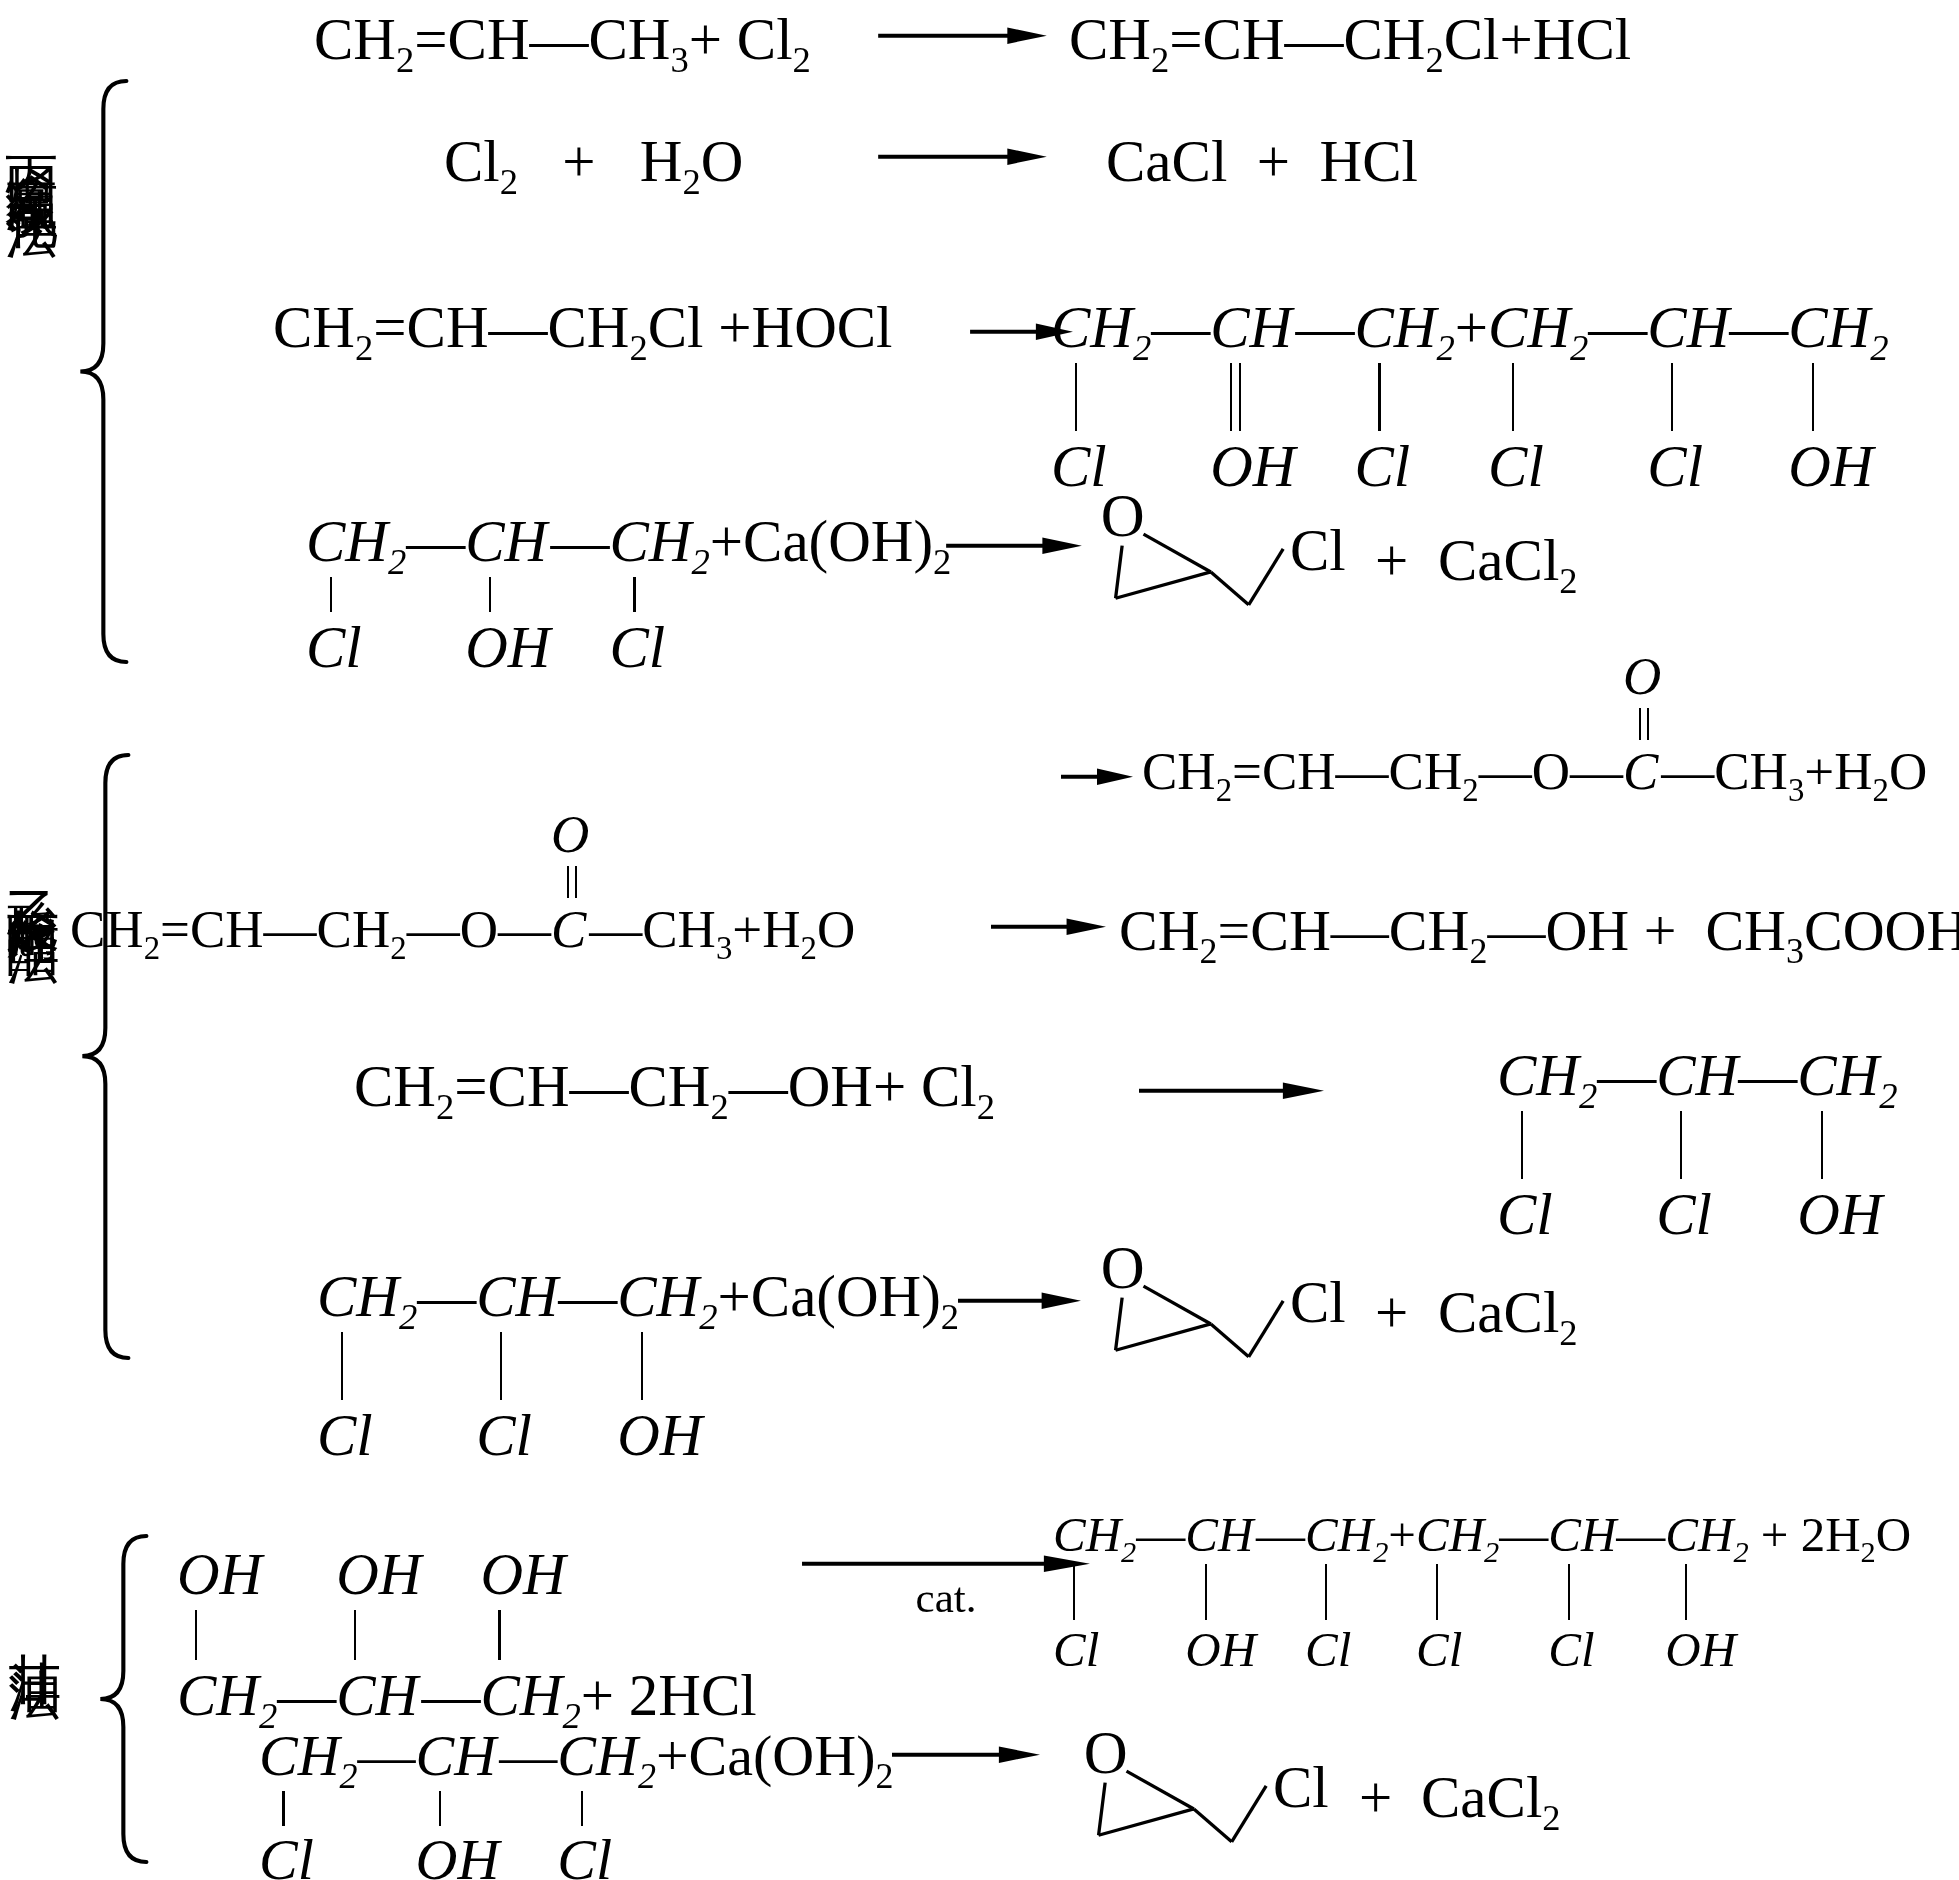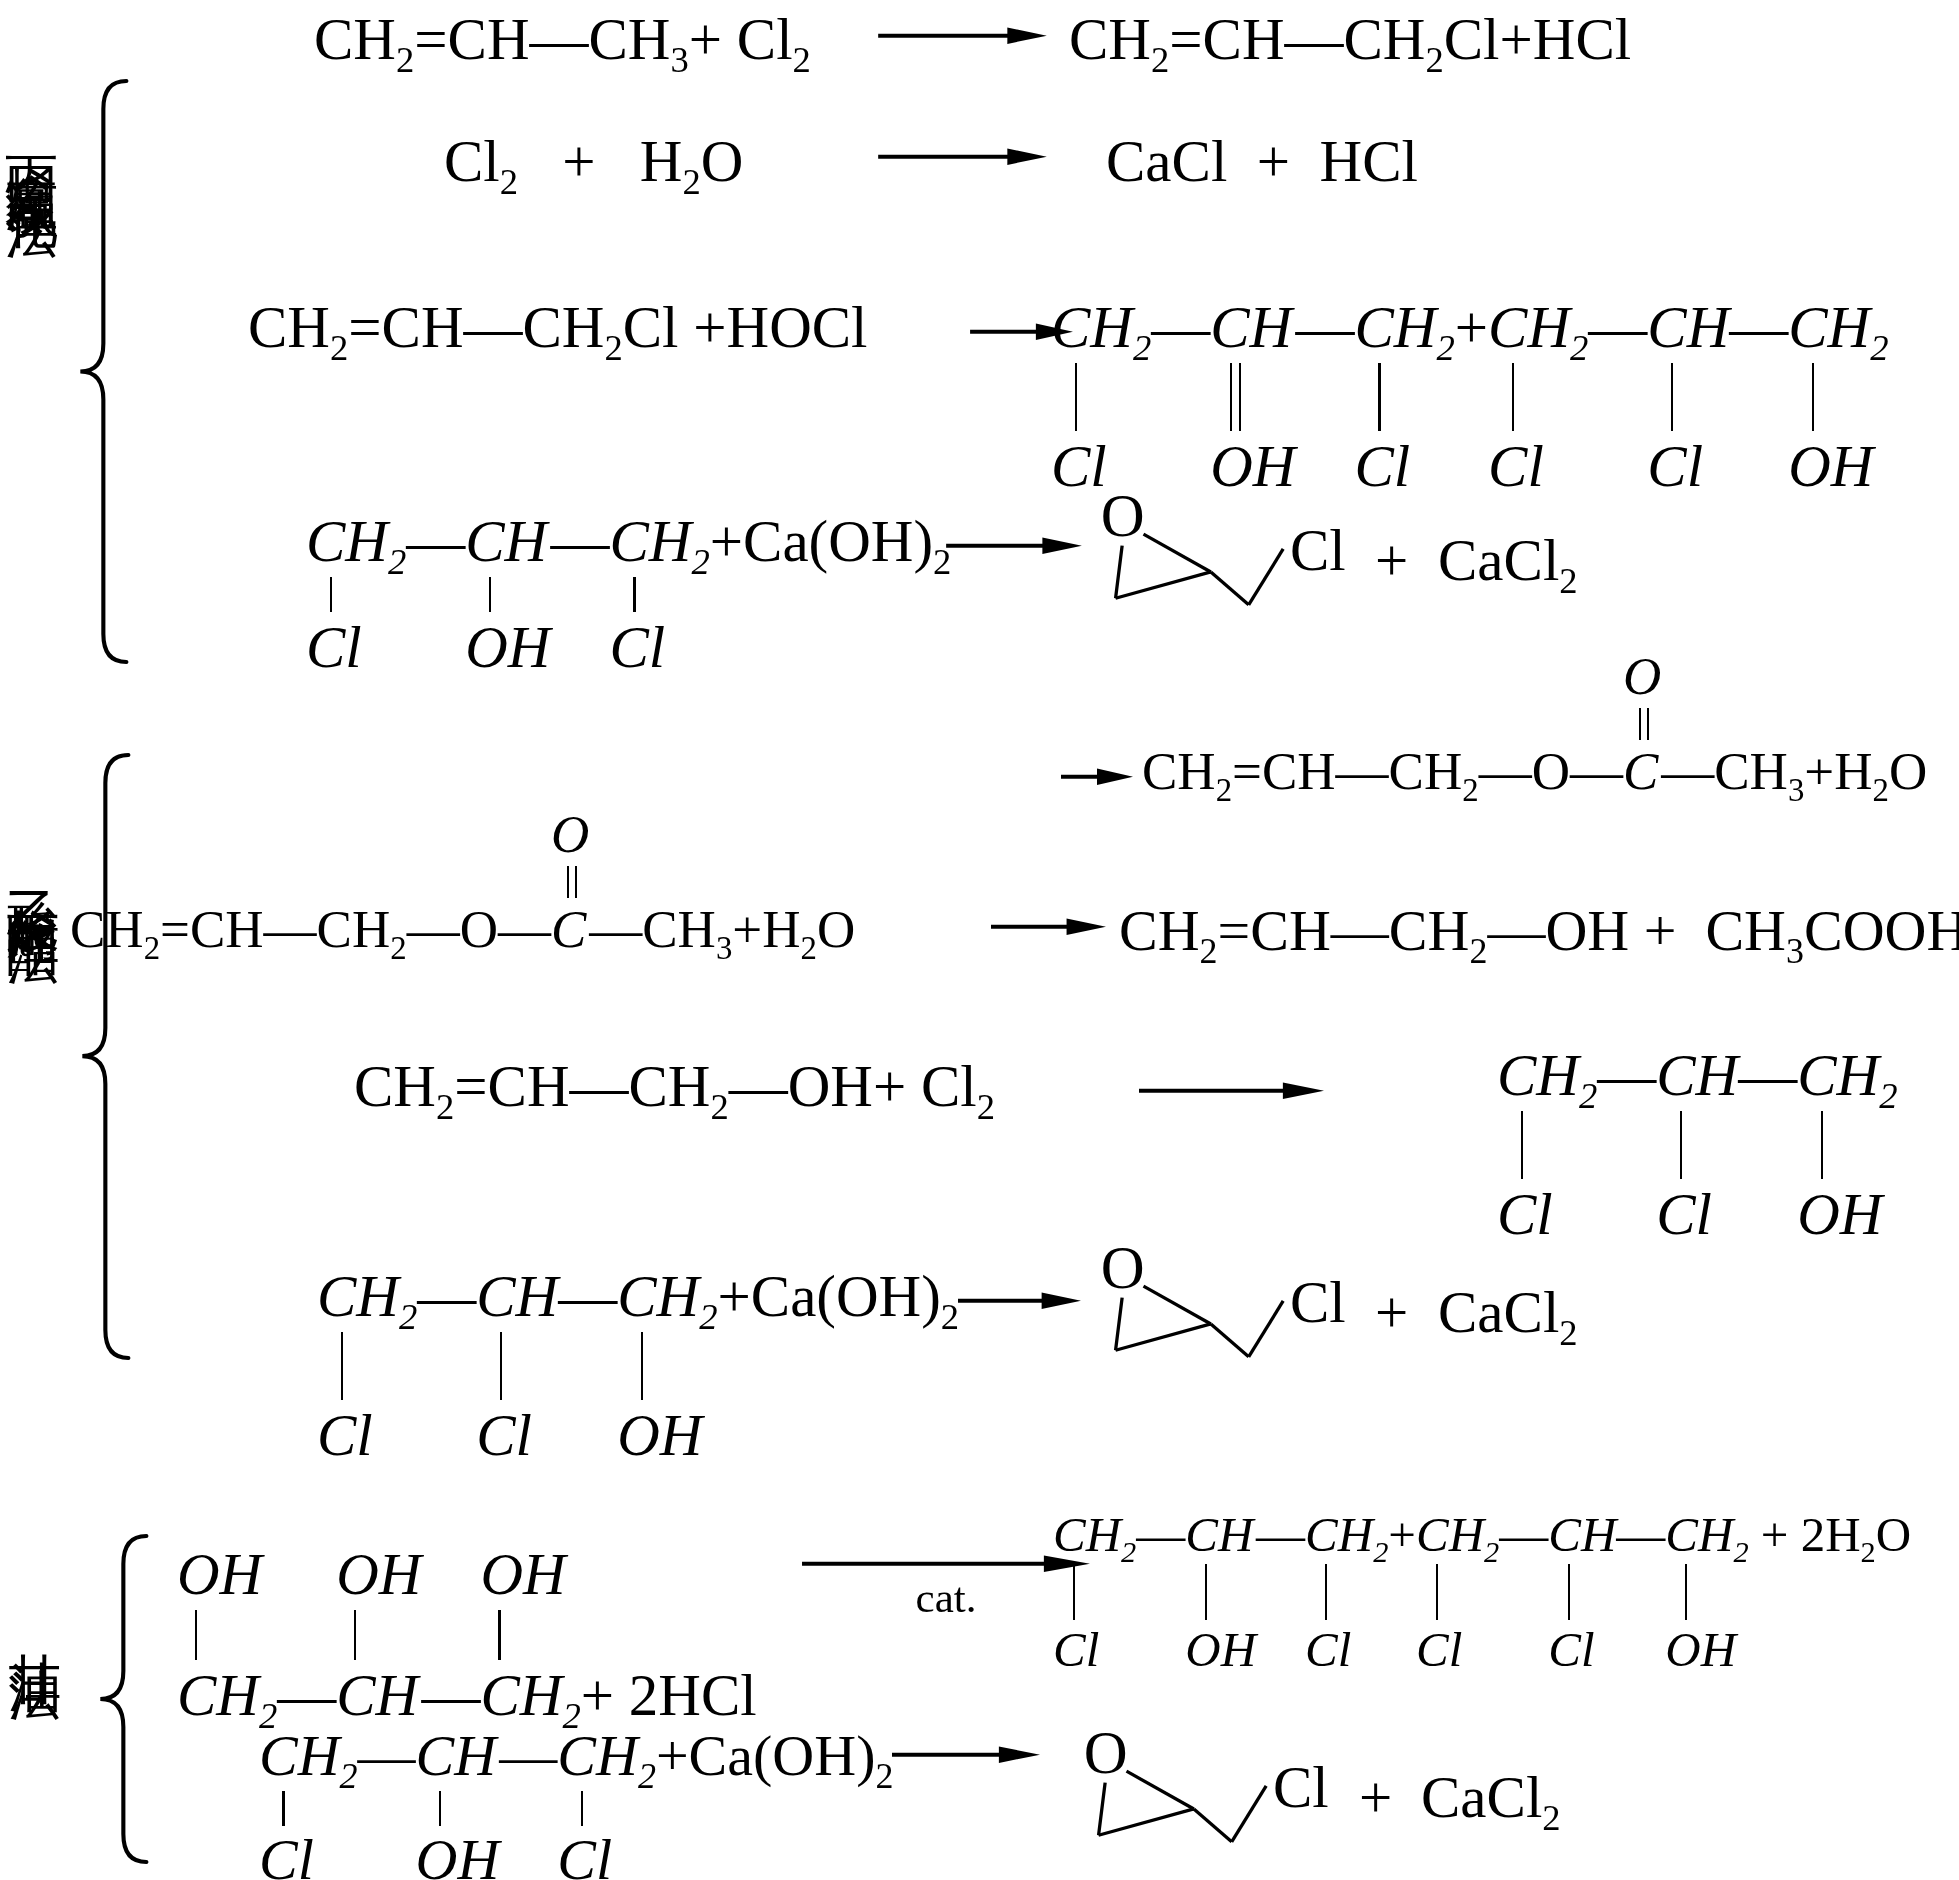--- a/index.html
+++ b/index.html
@@ -57,21 +57,21 @@
   </svg>
   <div class="f" style="left:1069px;top:10px;">CH<sub>2</sub>=CH—CH<sub>2</sub>Cl+HCl</div>
 
   <div class="f" style="left:444px;top:132px;">Cl<sub>2</sub>   +   H<sub>2</sub>O</div>
   <svg class="arrow" style="left:878px;top:146px;" width="169" height="21.4" viewBox="0 0 205 26">
     <line x1="0" y1="13" x2="165" y2="13" stroke="#000" stroke-width="5"></line>
       <polygon points="157,3 205,13 157,23" fill="#000"></polygon>
   </svg>
   <div class="f" style="left:1106px;top:132px;">CaCl  +  HCl</div>
 
-  <div class="f" style="left:248px;top:298px;">CH<sub>2</sub>=CH—CH<sub>2</sub>Cl +HOCl</div>
+  <div class="f" style="left:273px;top:298px;">CH<sub>2</sub>=CH—CH<sub>2</sub>Cl +HOCl</div>
   <svg class="arrow" style="left:970px;top:321px;" width="103" height="21.4" viewBox="0 0 125 26">
     <line x1="0" y1="13" x2="88" y2="13" stroke="#000" stroke-width="5"></line>
       <polygon points="80,3 125,13 80,23" fill="#000"></polygon>
   </svg>
   <div class="f struct" style="left:1051px;top:298px;"><span class="sgroup"><span class="smain">CH<sub>2</sub></span><span class="sbond"></span><span class="ssub">Cl</span></span><span class="sjoin">—</span><span class="sgroup"><span class="smain">CH</span><span class="sbond dbl"></span><span class="ssub">OH</span></span><span class="sjoin">—</span><span class="sgroup"><span class="smain">CH<sub>2</sub></span><span class="sbond"></span><span class="ssub">Cl</span></span><span class="sjoin">+</span><span class="sgroup"><span class="smain">CH<sub>2</sub></span><span class="sbond"></span><span class="ssub">Cl</span></span><span class="sjoin">—</span><span class="sgroup"><span class="smain">CH</span><span class="sbond"></span><span class="ssub">Cl</span></span><span class="sjoin">—</span><span class="sgroup"><span class="smain">CH<sub>2</sub></span><span class="sbond"></span><span class="ssub">OH</span></span></div>
 
   <div class="f struct st-short" style="left:306px;top:512px;"><span class="sgroup"><span class="smain">CH<sub>2</sub></span><span class="sbond"></span><span class="ssub">Cl</span></span><span class="sjoin">—</span><span class="sgroup"><span class="smain">CH</span><span class="sbond"></span><span class="ssub">OH</span></span><span class="sjoin">—</span><span class="sgroup"><span class="smain">CH<sub>2</sub></span><span class="sbond"></span><span class="ssub">Cl</span></span><span class="sjoin">+Ca(OH)<sub>2</sub></span></div>
   <svg class="arrow" style="left:946px;top:535px;" width="136" height="21.4" viewBox="0 0 165 26">
     <line x1="0" y1="13" x2="125" y2="13" stroke="#000" stroke-width="5"></line>
       <polygon points="117,3 165,13 117,23" fill="#000"></polygon>

